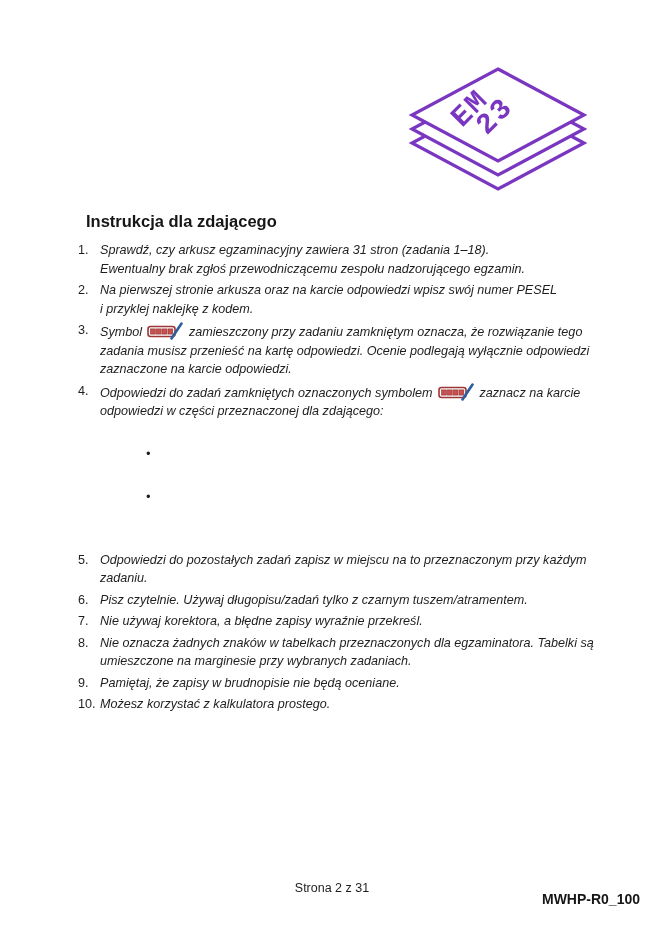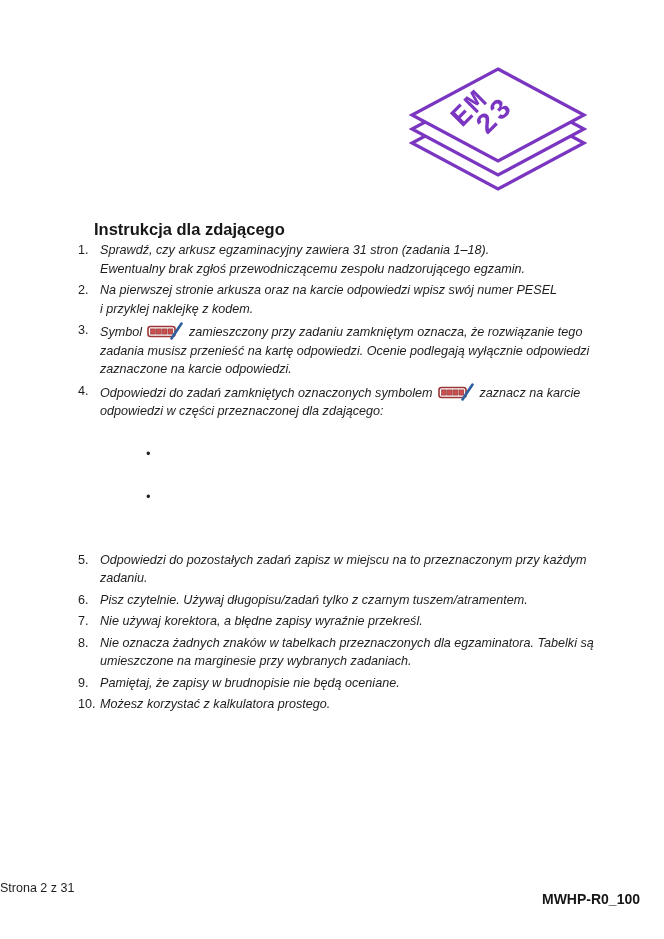--- a/index.html
+++ b/index.html
@@ -10,21 +10,21 @@
     background: #ffffff;
     font-family: "Liberation Sans", sans-serif;
     color: #1e1e1e;
     overflow: hidden;
   }
   .logo { position: absolute; left: 408px; top: 62px; }
   .heading {
     position: absolute;
     left: 78px;
     top: 204px;
-    margin: 16px;
+    margin: 8px;
     font-size: 16.5px;
     font-weight: bold;
     color: #161616;
   }
   .list {
     position: absolute;
     left: 78px;
     top: 241px;
     width: 540px;
   }
@@ -40,20 +40,21 @@
   .bullets { margin-top: 3px; margin-bottom: 1px; }
   .bullet { display: flex; margin: 3px 0 3px 46px; white-space: pre-line; }
   .dot { flex: 0 0 21px; width: 21px; }
   .sym  { vertical-align: -4px; margin: 0 5px; }
   .sq   { vertical-align: -2px; margin: 0 4px; }
   .csq  { vertical-align: -5px; margin: 0 3px; }
   .footer-page {
     position: absolute;
     left: 0; right: 0;
     top: 881px;
+    text-align: center;
     font-size: 12.5px;
     color: #1e1e1e;
   }
   .footer-code {
     position: absolute;
     right: 24px;
     top: 891px;
     font-size: 14px;
     font-weight: bold;
     color: #161616;

